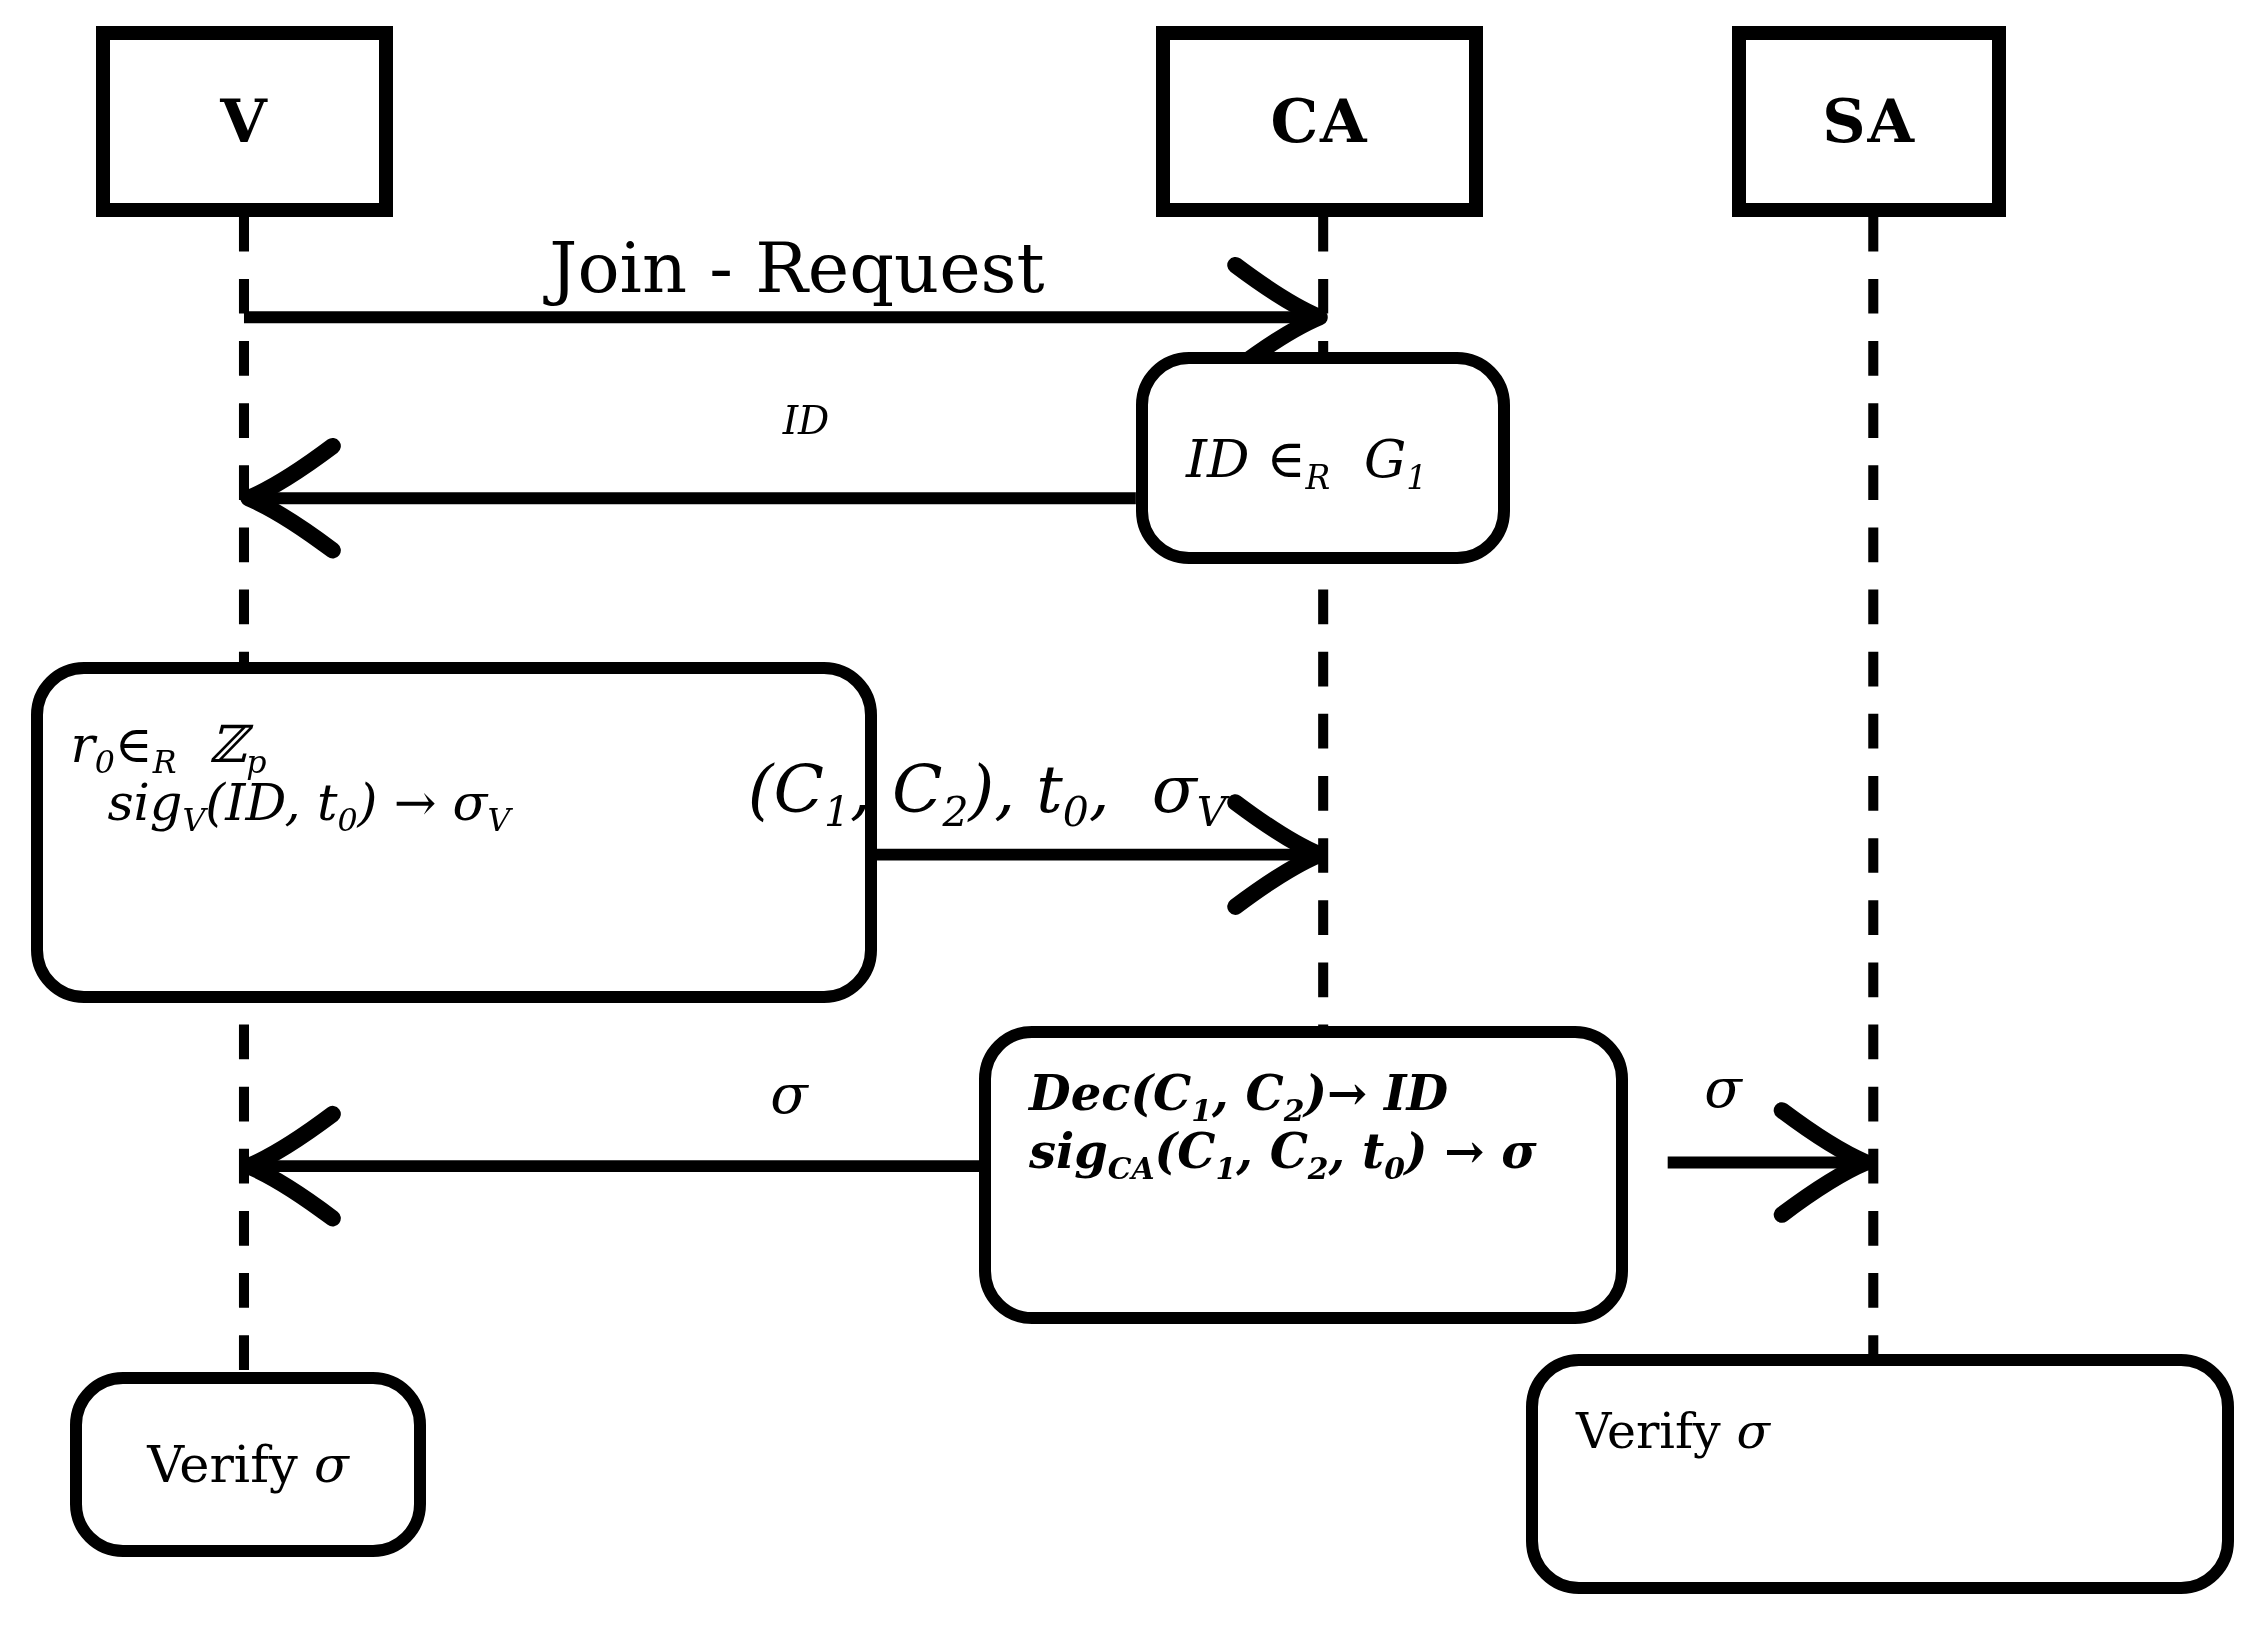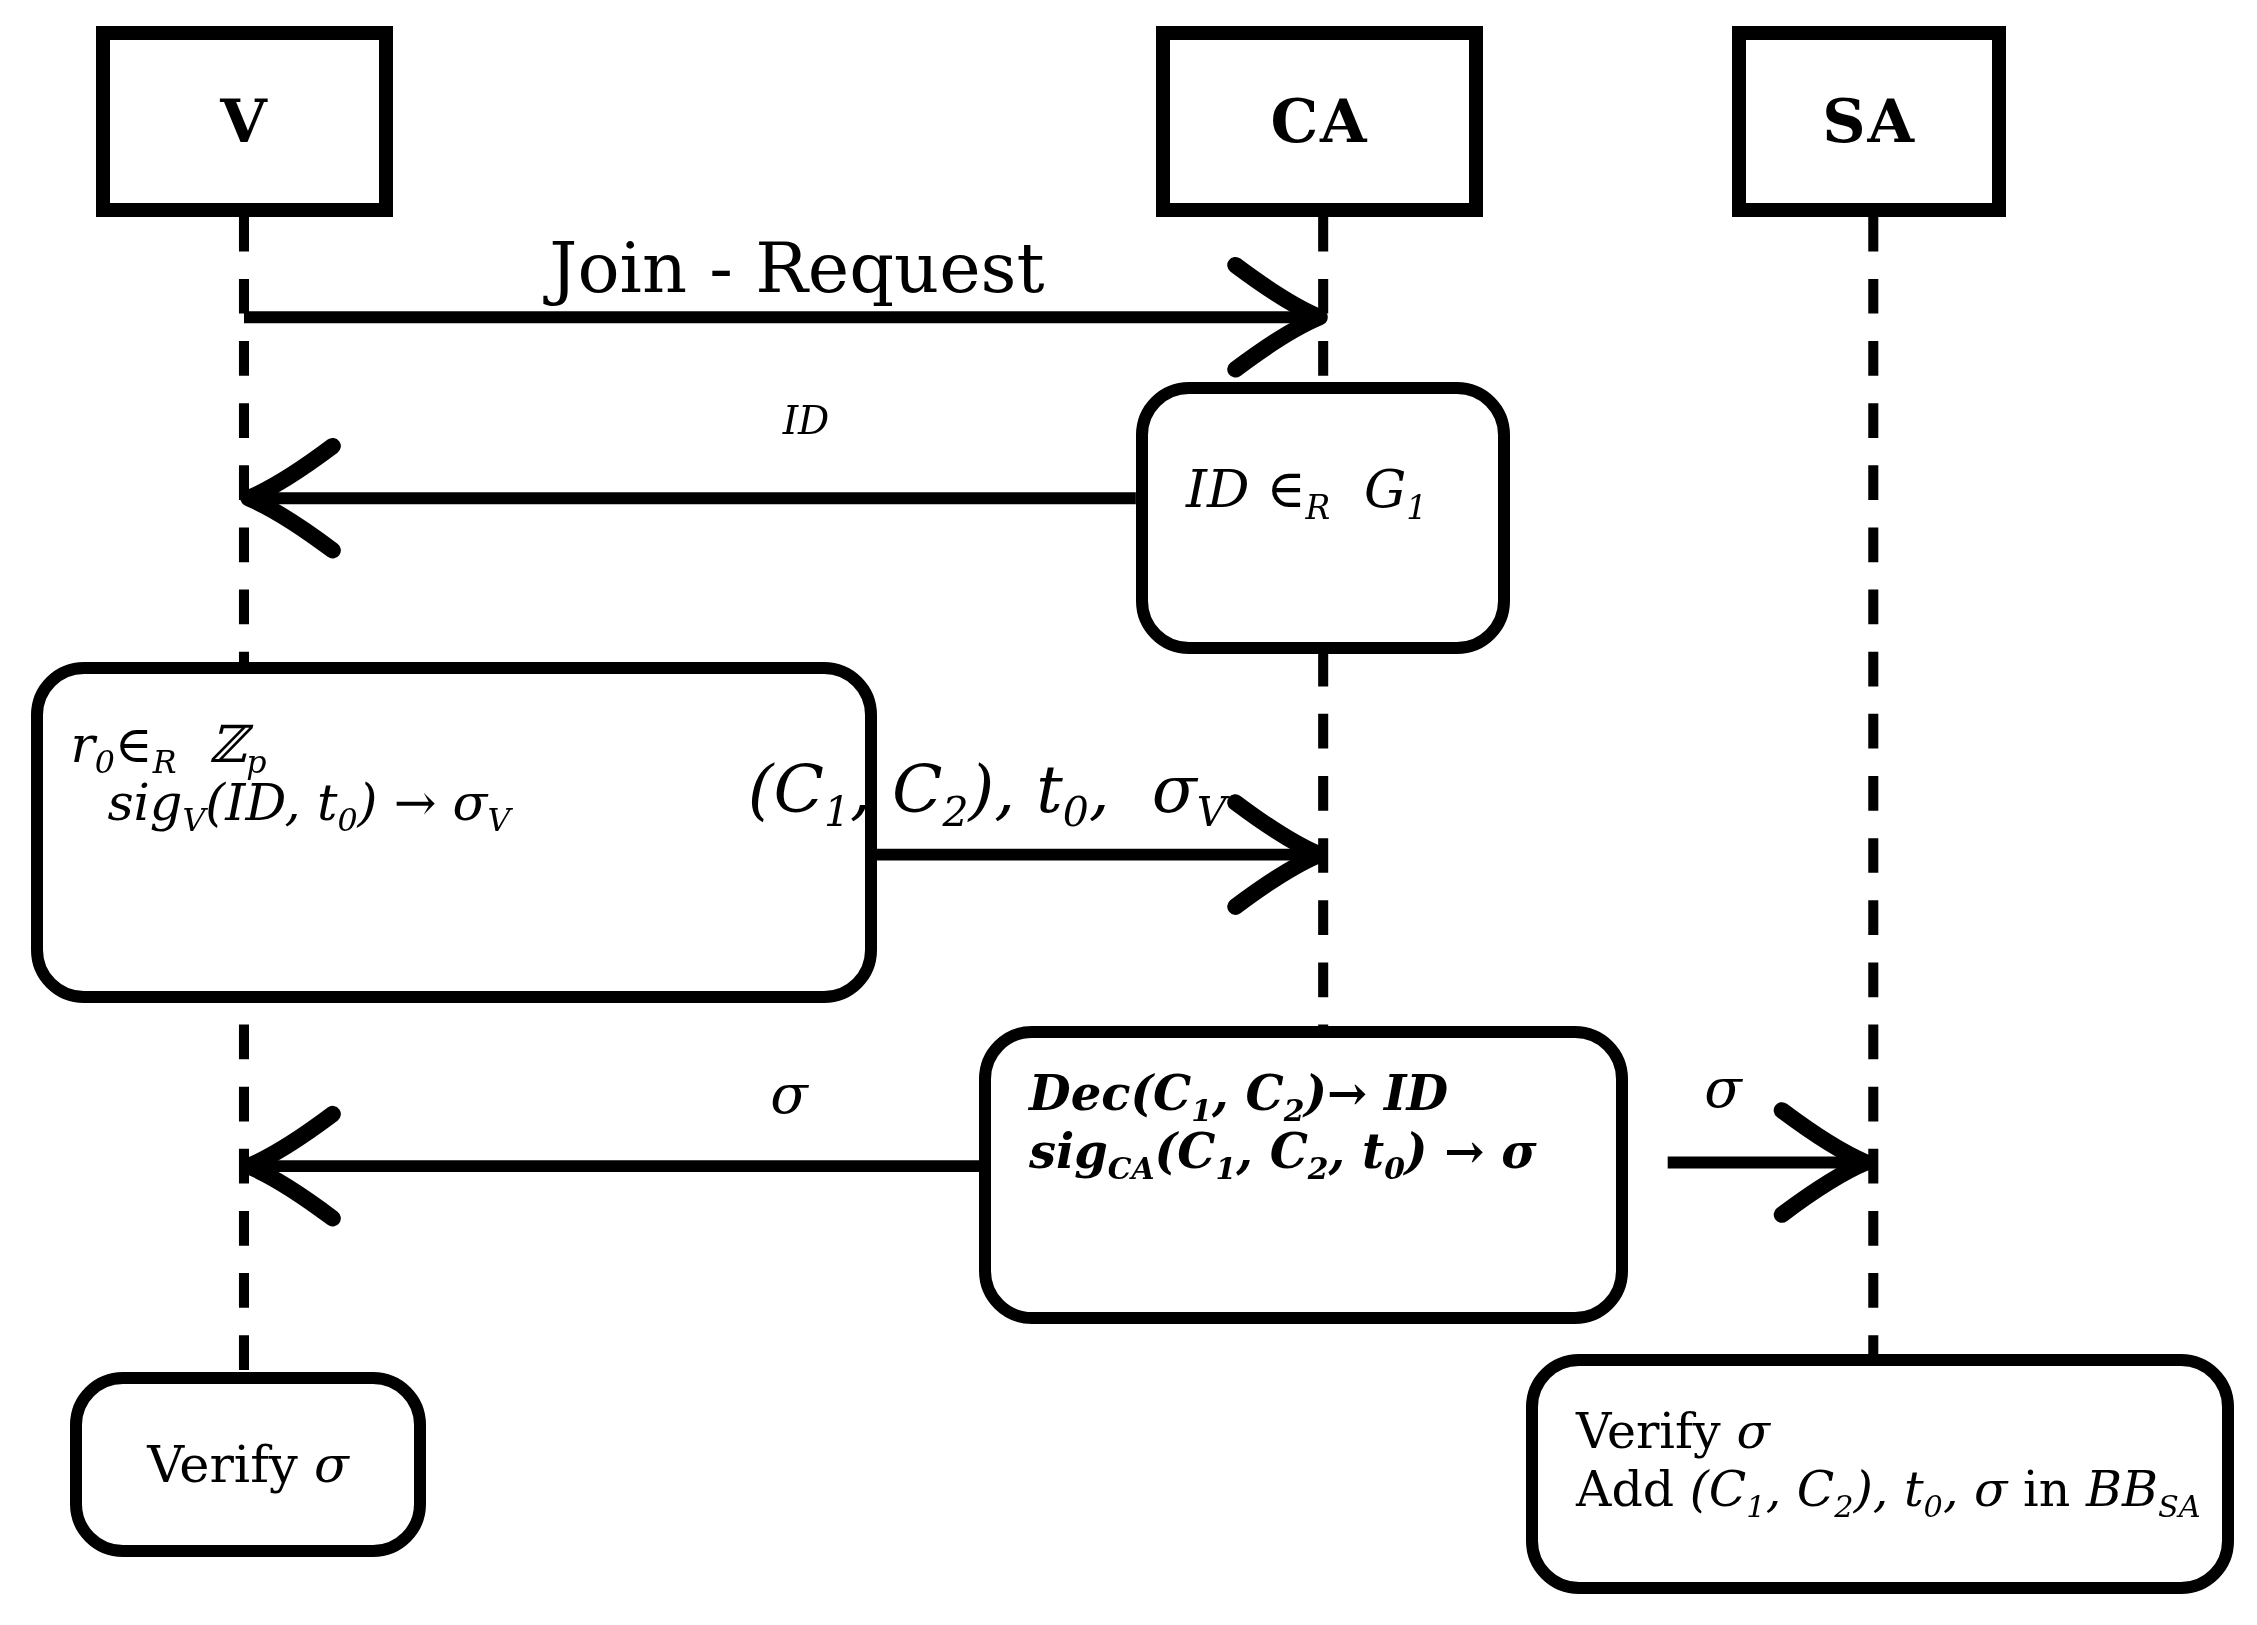--- a/index.html
+++ b/index.html
@@ -80,37 +80,36 @@
   <div class="actor" style="left:1732px;top:25.6px;width:274px;height:191px;">
     <span class="alabel">SA</span>
   </div>
 
   <div class="msg-label roman" style="left:797px;top:227px;font-size:70px;">Join - Request</div>
   <div class="msg-label ital" style="left:806px;top:398px;font-size:39px;">ID</div>
   <div class="msg-label ital" style="left:987px;top:751px;font-size:66px;">(C<sub>1</sub>, C<sub>2</sub>), t<sub>0</sub>, &nbsp;σ<sub>V</sub></div>
   <div class="msg-label ital" style="left:789px;top:1062px;font-size:55px;">σ</div>
   <div class="msg-label ital" style="left:1723px;top:1056px;font-size:55px;">σ</div>
 
-  <div class="pbox box-ca-id" style="left:1136px;top:382px;width:374px;height:272px;">
+  <div class="pbox box-ca-id" style="left:1136px;top:352px;width:374px;height:212px;">
     <div class="pline math">ID ∈<sub>R</sub> &nbsp;G<sub>1</sub></div>
   </div>
 
   <div class="pbox box-v-encrypt" style="left:31px;top:662px;width:846px;height:341px;">
     <div class="pline math">r<sub>0</sub>∈<sub>R</sub> &nbsp;ℤ<sub>p</sub></div>
     <div class="pline math indent">sig<sub>V</sub>(ID, t<sub>0</sub>) → σ<sub>V</sub></div>
   </div>
 
   <div class="pbox box-ca-verify" style="left:979px;top:1026px;width:649px;height:298px;font-weight:bold;">
     <div class="pline math">Dec(C<sub>1</sub>, C<sub>2</sub>)→ ID</div>
     <div class="pline math">sig<sub>CA</sub>(C<sub>1</sub>, C<sub>2</sub>, t<sub>0</sub>) → σ</div>
   </div>
 
   <div class="pbox box-v-verify" style="left:70px;top:1372px;width:356px;height:185px;">
     <div class="pline math"><span class="rm">Verify </span>σ</div>
   </div>
 
   <div class="pbox box-sa-store" style="left:1526px;top:1354px;width:708px;height:240px;">
     <div class="pline math"><span class="rm">Verify </span>σ</div>
-    <div class="pline math"><span class="rm">Add </span>(C<sub>1</sub>, C<sub>2</sub>), t<sub>0</sub>, σ <span class="rm">in</span> BB<sub>SA</sub></div>
   </div>
 
 </div>
 
 
 </body></html>

